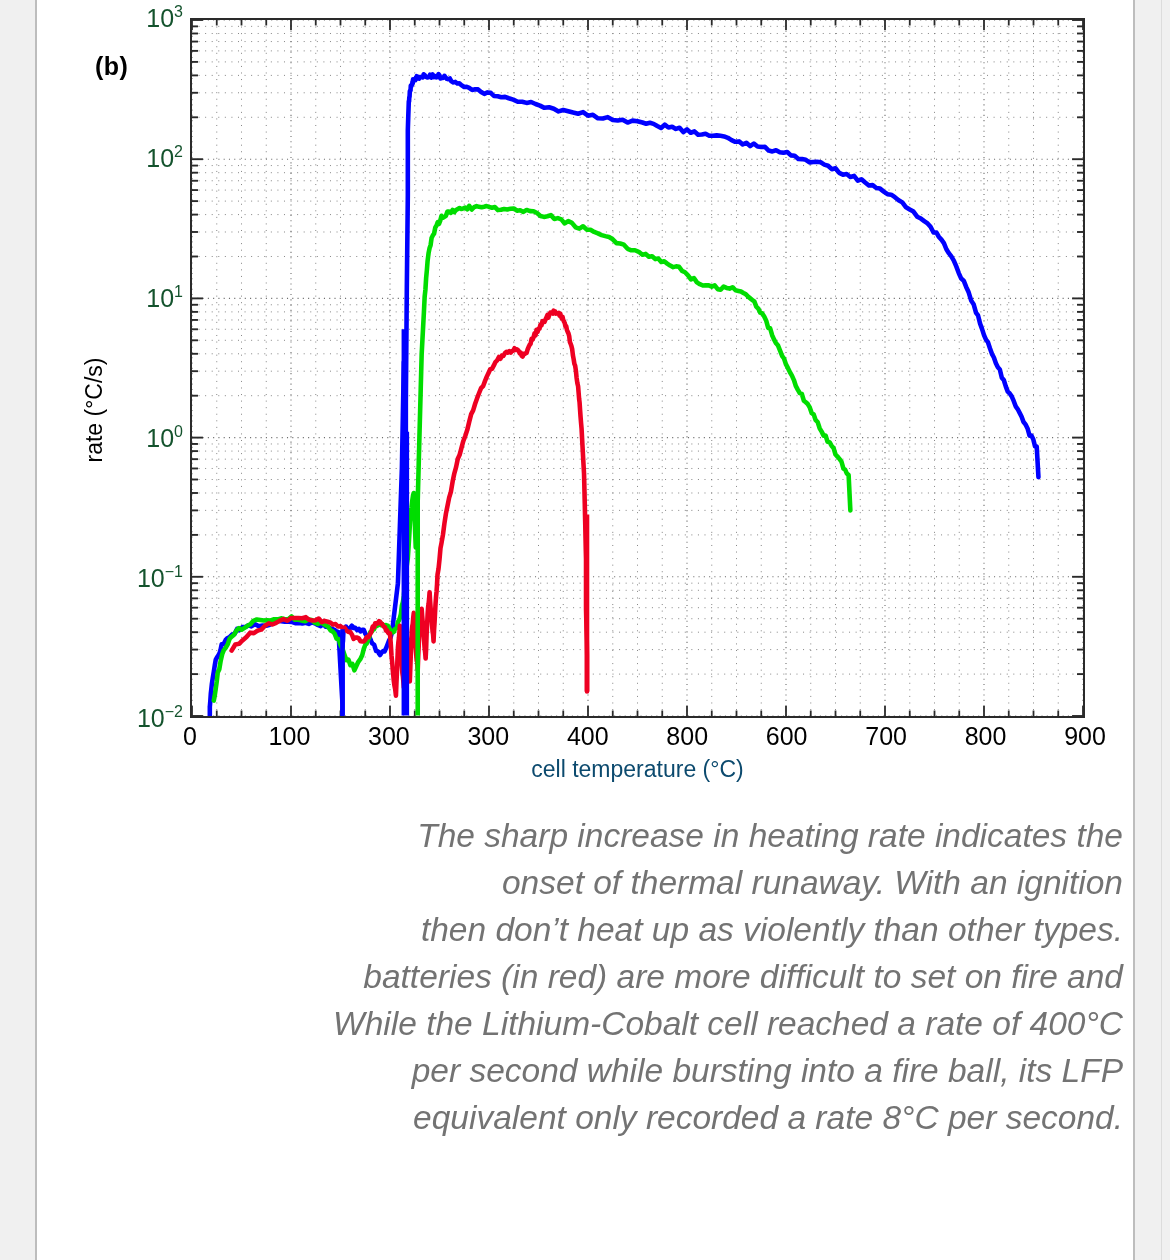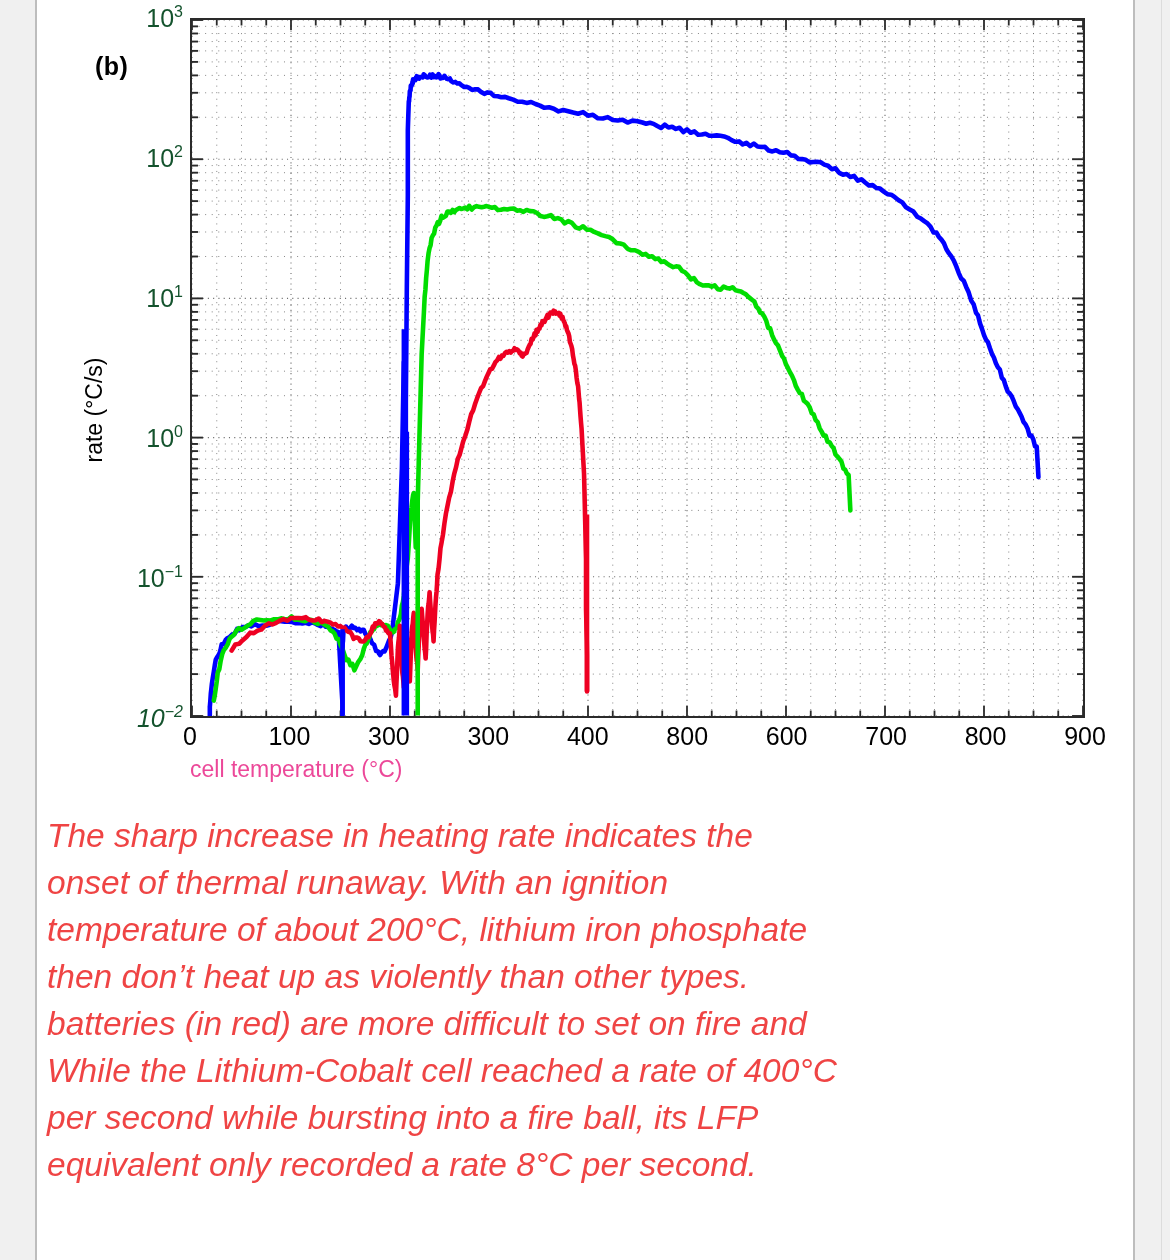--- a/index.html
+++ b/index.html
@@ -131,36 +131,36 @@
     font-size: 25px;
     color: #000;
     white-space: nowrap;
   }
 
   .x-axis-title {
     position: absolute;
     left: 153px;
     top: 756px;
     width: 895px;
-    text-align: left;
+    text-align: center;
     font-size: 23px;
-    color: #ec4899;
+    color: #0c4a6e;
   }
 
   
   .caption {
     position: absolute;
     left: 10px;
     top: 812px;
     width: 1076px;
-    text-align: left;
+    text-align: right;
     font-style: italic;
     font-size: 33.5px;
     line-height: 47px;
-    color: #ef4444;
+    color: #737373;
     font-family: "Liberation Sans", sans-serif;
     font-stretch: condensed;
   }
   .caption span { display: block; }
 </style>
 </head>
 <body>
 
 <div class="page-margin left"></div>
 <div class="page-margin right"></div>
@@ -170,21 +170,21 @@
   <div class="figure">
 
     <div class="panel-label">(b)</div>
 
     <div class="y-tick-labels">
         <div class="y-tick-label" style="top: 0px;">10<sup>3</sup></div>
         <div class="y-tick-label" style="top: 140px;">10<sup>2</sup></div>
         <div class="y-tick-label" style="top: 280px;">10<sup>1</sup></div>
         <div class="y-tick-label" style="top: 420px;">10<sup>0</sup></div>
         <div class="y-tick-label" style="top: 560px;">10<sup>−1</sup></div>
-        <div class="y-tick-label" style="top: 700px; font-style: italic;">10<sup>−2</sup></div>
+        <div class="y-tick-label" style="top: 700px;">10<sup>−2</sup></div>
       </div>
 
     <div class="y-axis-title-wrap">
       <div class="y-axis-title">rate (°C/s)</div>
     </div>
 
     <div class="plot-frame">
       <svg class="grid-layer" id="grid-svg" viewBox="0 0 895 700" preserveAspectRatio="none">
           <line x1="0" y1="0" x2="0" y2="700" stroke="#6e6e6e" stroke-width="1.1" stroke-dasharray="1.1 4.2" stroke-linecap="butt"></line>
           <line x1="24.86111111111111" y1="0" x2="24.86111111111111" y2="700" stroke="#6e6e6e" stroke-width="0.85" stroke-dasharray="1 5.6" stroke-linecap="butt"></line>
@@ -461,21 +461,20 @@
         <div class="x-tick-label" style="left: 795.556px;">800</div>
         <div class="x-tick-label" style="left: 895px;">900</div>
       </div>
 
     <div class="x-axis-title">cell temperature (°C)</div>
   </div>
 
   <div class="caption">
       <span>The sharp increase in heating rate indicates the</span>
       <span>onset of thermal runaway. With an ignition</span>
-      <span>temperature of about 200°C, lithium iron phosphate</span>
       <span>then don’t heat up as violently than other types.</span>
       <span>batteries (in red) are more difficult to set on fire and</span>
       <span>While the Lithium-Cobalt cell reached a rate of 400°C</span>
       <span>per second while bursting into a fire ball, its LFP</span>
       <span>equivalent only recorded a rate 8°C per second.</span>
     </div>
 
 </div>
 
 </body></html>

